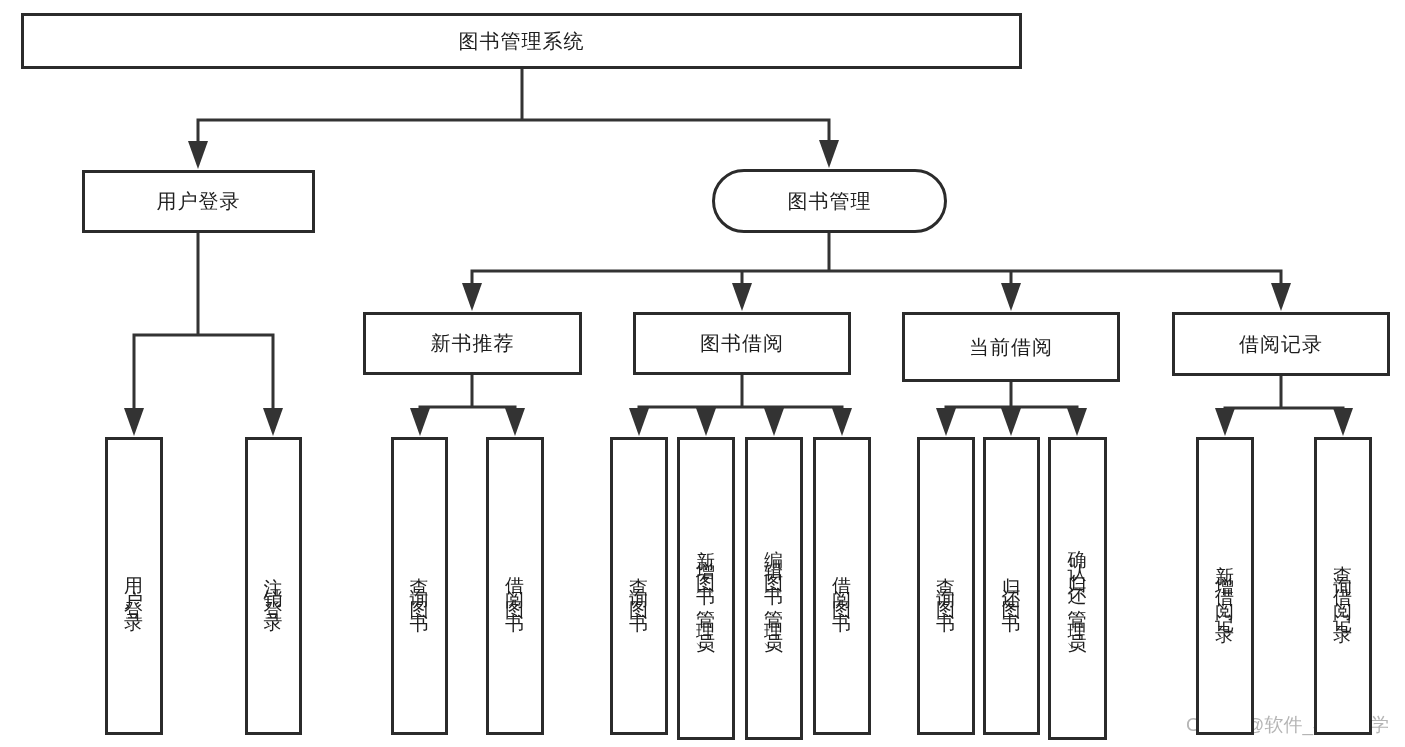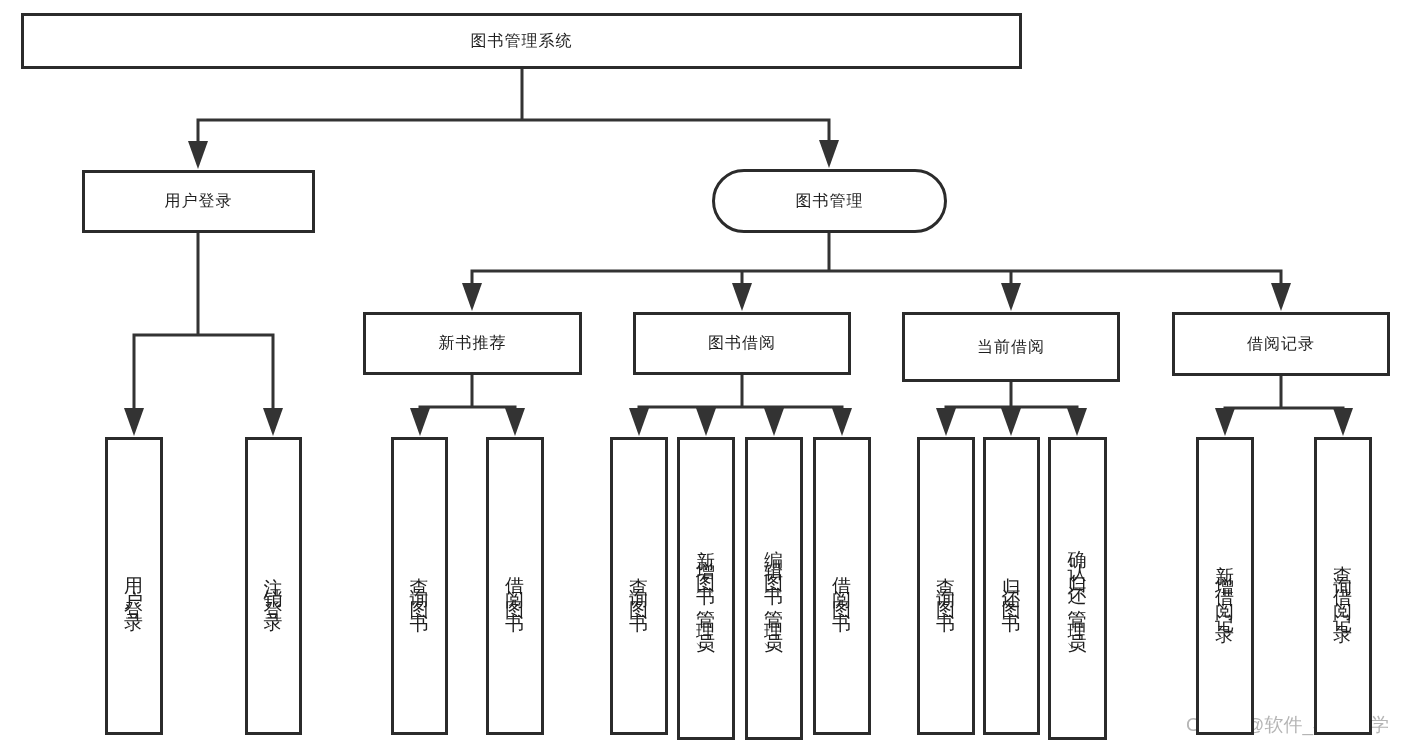--- a/index.html
+++ b/index.html
@@ -15,21 +15,21 @@
     position:absolute;
     box-sizing:border-box;
     background:#ffffff;
     border:3px solid #2b2b2b;
     display:flex;
     align-items:center;
     justify-content:center;
     color:#1e1e1e;
   }
   .node.h{
-    font-size:16px;
+    font-size:20px;
     letter-spacing:1px;
     white-space:nowrap;
   }
   .node.v{
     font-size:19px;
   }
   .node.v .lbl{
     writing-mode:vertical-rl;
     text-orientation:mixed;
     letter-spacing:12px;

